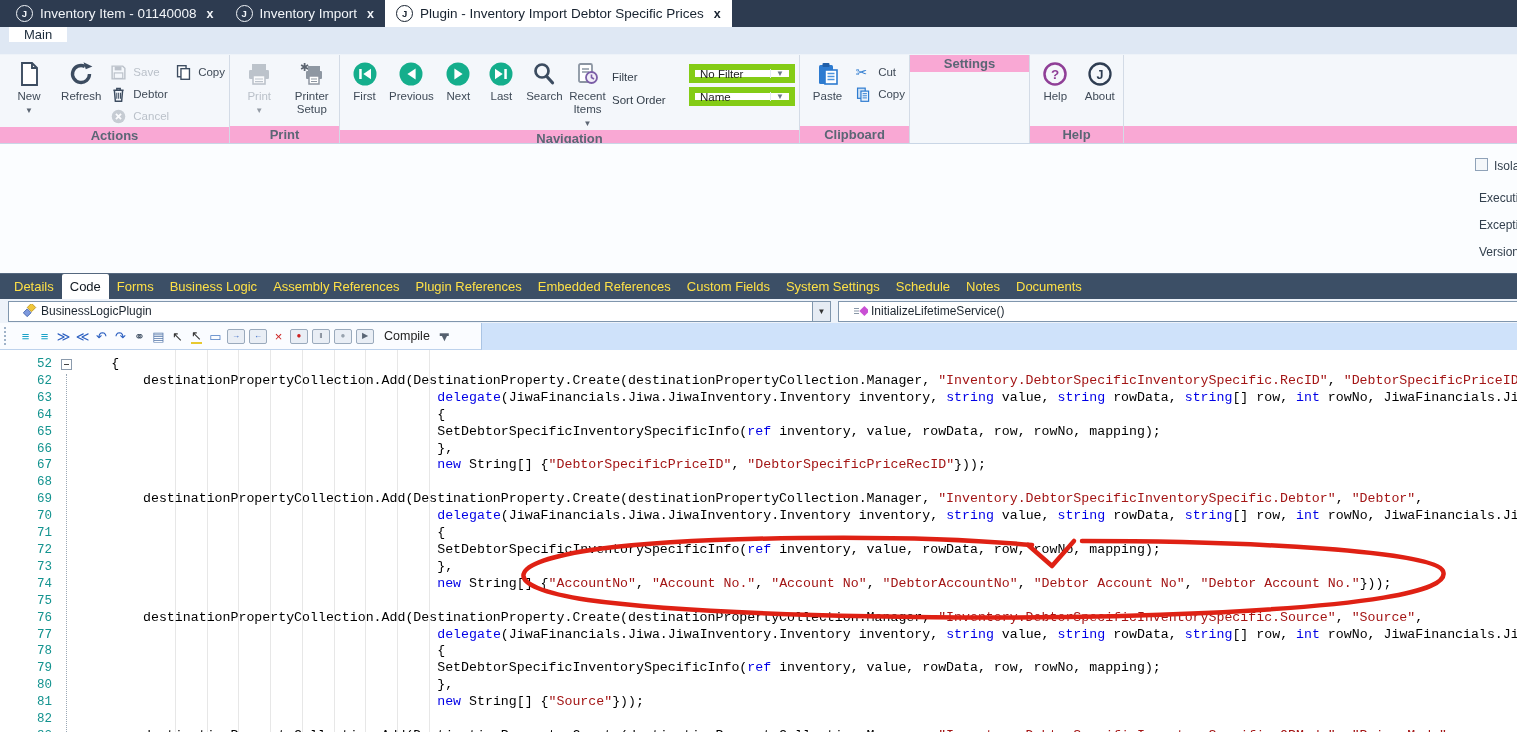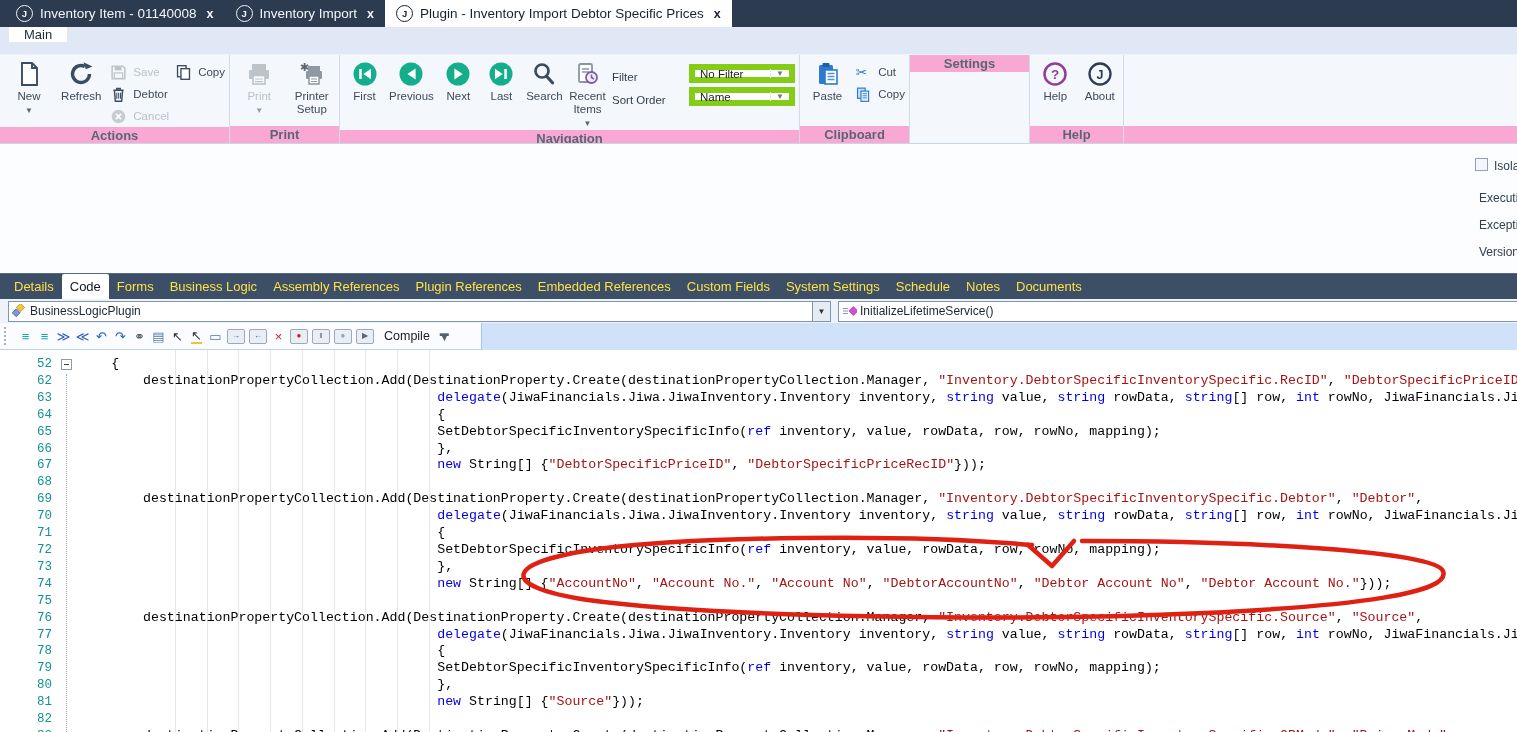--- a/index.html
+++ b/index.html
@@ -46,21 +46,21 @@
   .f-desc{position:absolute;background:#fff;border:1px solid #95a8be;font-size:12.5px;color:#1d2733;padding:1px 6px;white-space:pre-wrap;line-height:14.6px;overflow:hidden;box-sizing:border-box;}
   .v-divider{position:absolute;width:1px;background:#c5d3e4;}
   .chk{position:absolute;width:13px;height:13px;border:1px solid #8fa2b8;background:#f4f7fa;box-sizing:border-box;}
   .r-lbl{position:absolute;font-size:12px;color:#33404e;white-space:nowrap;}
   
   .detail-tabs{position:absolute;left:0;top:273px;width:1517px;height:26px;background:#3c4f66;display:flex;align-items:stretch;padding-left:6px;border-top:1px solid #55687f;box-sizing:border-box;}
   .d-tab{padding:0 8px;font-size:13px;color:#fde047;display:flex;align-items:center;white-space:nowrap;}
   .d-tab.active{background:#ffffff;color:#101820;border-radius:2px 2px 0 0;}
   
   .combo-row{position:absolute;left:0;top:299px;width:1517px;height:24px;background:#eef3fa;display:flex;align-items:center;padding-left:8px;gap:7px;box-sizing:border-box;}
-  .ecombo{height:21px;background:#fff;border:1px solid #8096ad;display:flex;align-items:center;font-size:12px;color:#1c2630;box-sizing:border-box;padding-left:3px;}
+  .ecombo{height:21px;background:#fff;border:1px solid #8096ad;display:flex;align-items:center;font-size:12px;color:#1c2630;box-sizing:border-box;padding-left:14px;}
   .ecombo .ico{width:15px;height:14px;margin-right:3px;flex:none;}
   .ecombo .btn{margin-left:auto;width:17px;height:100%;background:#e6ecf4;border-left:1px solid #8096ad;display:flex;align-items:center;justify-content:center;font-size:8px;color:#333;}
   
   .etoolbar{position:absolute;left:0;top:323px;width:1517px;height:27px;background:#cfe2fa;}
   .et-inner{position:absolute;left:0;top:0;width:482px;height:27px;background:#fafcff;border-right:1px solid #aac4e4;border-bottom:1px solid #bdd2ec;display:flex;align-items:center;padding-left:4px;box-sizing:border-box;}
   .grip{width:5px;height:18px;border-left:2px dotted #9fb2c8;margin-right:5px;}
   .tico{width:19px;height:19px;display:flex;align-items:center;justify-content:center;font-size:13px;flex:none;}
   .tico.boxed{width:16px;height:13px;border:1px solid #9aaabc;background:#e9eef5;border-radius:2px;font-size:8px;margin:0 2px;}
   .tico .in{line-height:1;}
   .compile{font-size:12.5px;color:#222;margin:0 8px 0 8px;}

